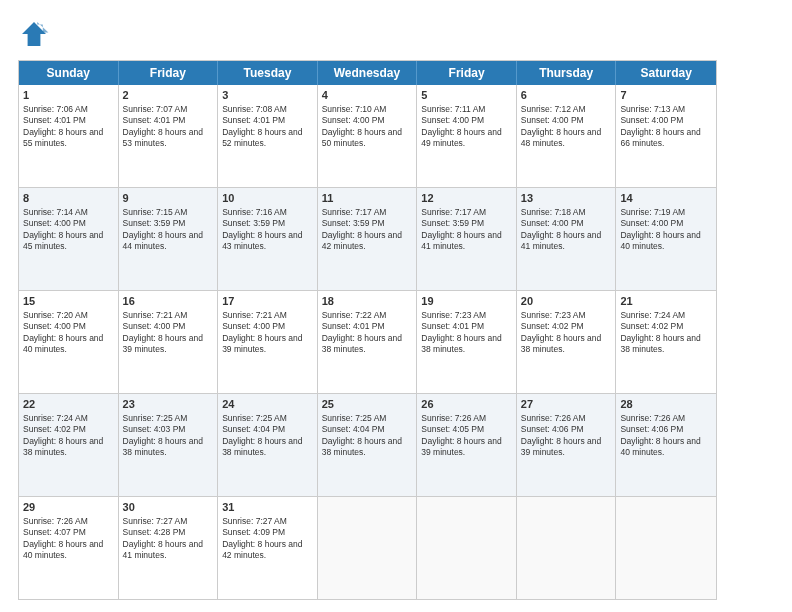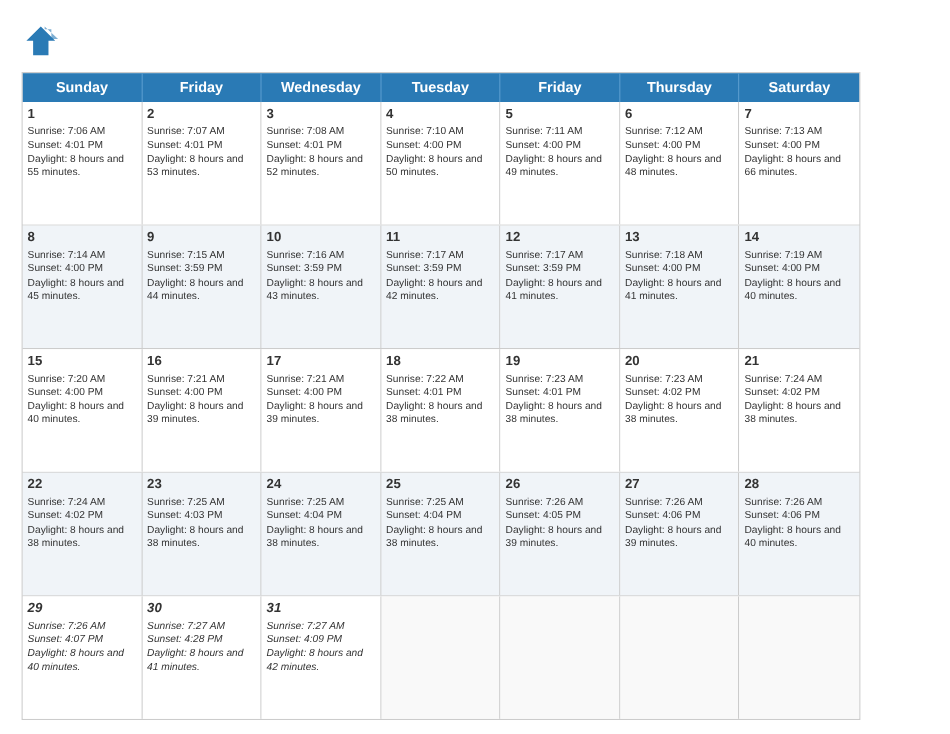--- a/index.html
+++ b/index.html
@@ -84,21 +84,21 @@
       flex: 1;
       display: flex;
       flex-direction: column;
     }
     .cal-row {
       display: grid;
       grid-template-columns: repeat(7, 1fr);
       flex: 1;
       border-bottom: 1px solid #ccc;
     }
-    .cal-row:last-child { border-bottom: none; font-style: italic; }
+    .cal-row:last-child { border-bottom: none; }
     .cal-cell {
       border-right: 1px solid #ccc;
       padding: 3px 4px;
       font-size: 8.5px;
       color: #333;
       line-height: 1.35;
       vertical-align: top;
       background: #fff;
     }
     .cal-cell:last-child { border-right: none; }
@@ -129,22 +129,22 @@
     <div class="title-block">
       <div class="main-title"></div>
       <div class="subtitle"></div>
     </div>
   </div>
 
   <div class="calendar">
     <div class="cal-header-row">
     <div class="cal-header-cell">Sunday</div>
         <div class="cal-header-cell">Friday</div>
+        <div class="cal-header-cell">Tuesday</div>
         <div class="cal-header-cell">Wednesday</div>
-        <div class="cal-header-cell">Tuesday</div>
         <div class="cal-header-cell">Friday</div>
         <div class="cal-header-cell">Thursday</div>
         <div class="cal-header-cell">Saturday</div>
       </div>
     <div class="cal-body">
     <div class="cal-row">
           <div class="cal-cell"><span class="day-num">1</span><span>Sunrise: 7:06 AM</span><br><span>Sunset: 4:01 PM</span><br><span>Daylight: 8 hours and 55 minutes.</span></div>
           <div class="cal-cell"><span class="day-num">2</span><span>Sunrise: 7:07 AM</span><br><span>Sunset: 4:01 PM</span><br><span>Daylight: 8 hours and 53 minutes.</span></div>
           <div class="cal-cell"><span class="day-num">3</span><span>Sunrise: 7:08 AM</span><br><span>Sunset: 4:01 PM</span><br><span>Daylight: 8 hours and 52 minutes.</span></div>
           <div class="cal-cell"><span class="day-num">4</span><span>Sunrise: 7:10 AM</span><br><span>Sunset: 4:00 PM</span><br><span>Daylight: 8 hours and 50 minutes.</span></div>

